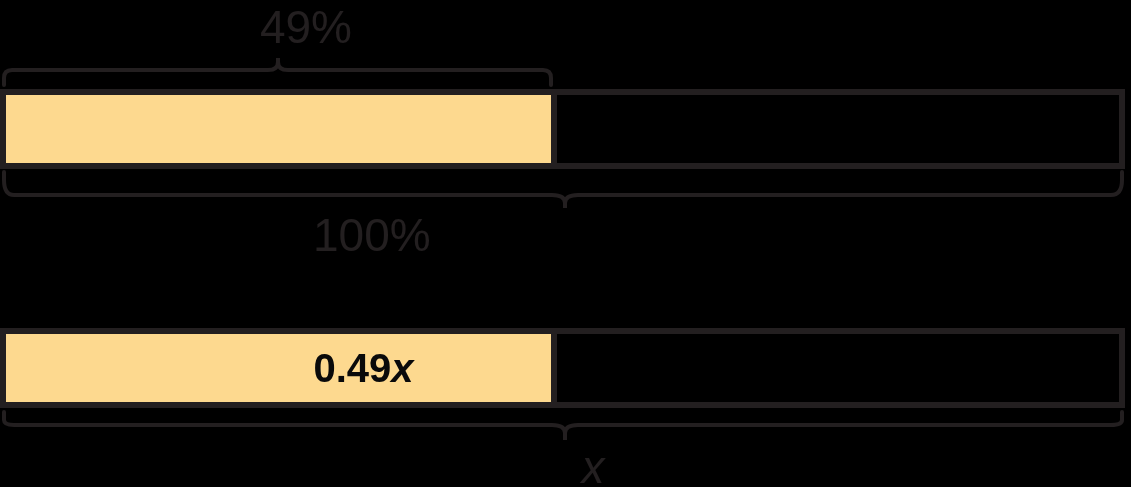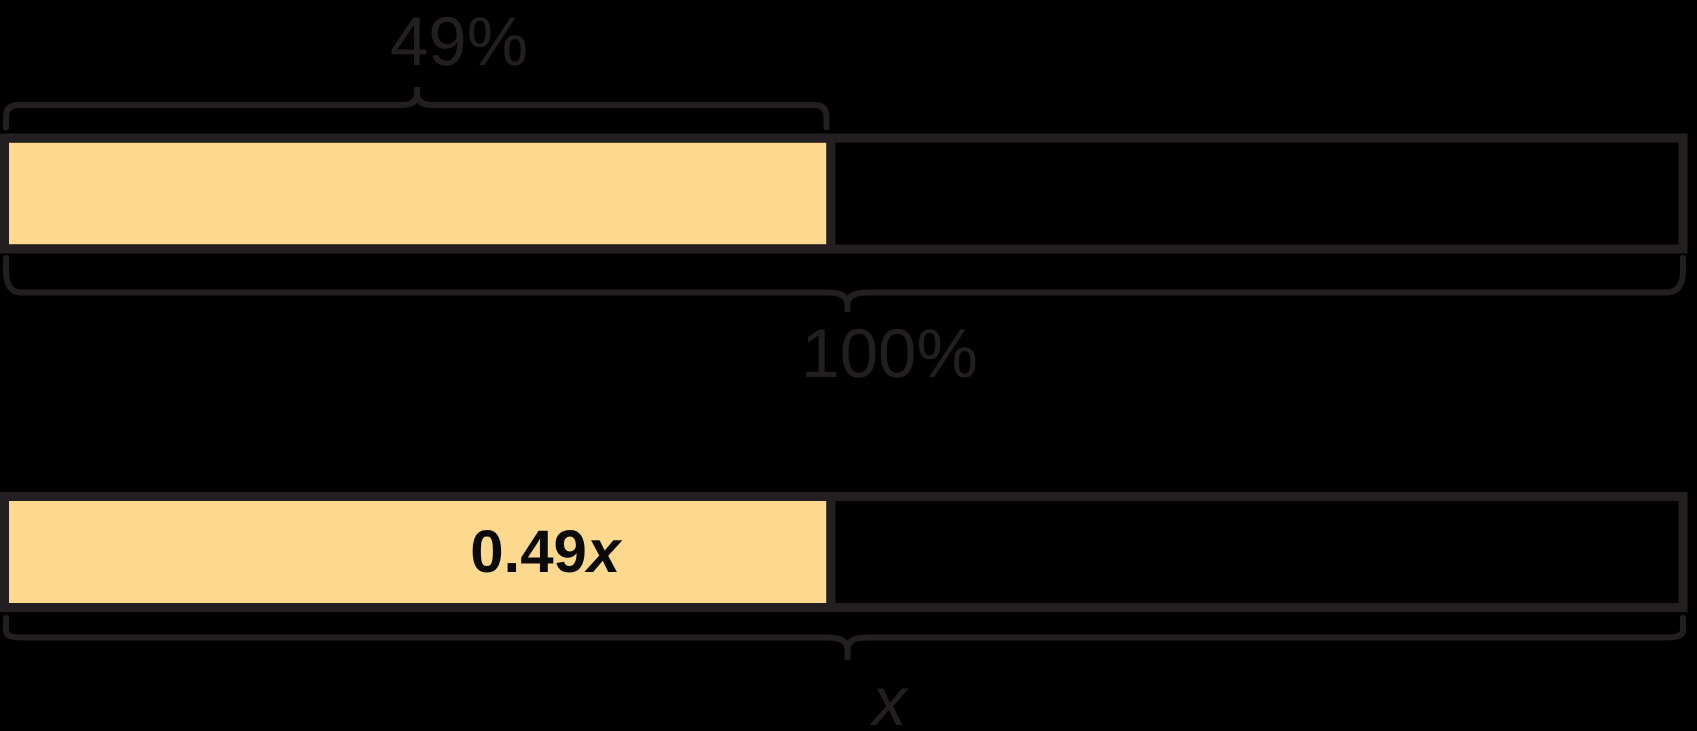--- a/index.html
+++ b/index.html
@@ -44,21 +44,21 @@
   #label-49 {
     left: 0;
     top: 4px;
     width: 556px;
     text-align: center;
   }
   #label-100 {
     left: 285px;
     top: 212px;
     width: 560px;
-    text-align: center;
+    text-align: left;
   }
   #label-x {
     left: 285px;
     top: 444px;
     width: 560px;
     text-align: center;
   }
   #label-049x {
     left: 6px;
     top: 348px;

